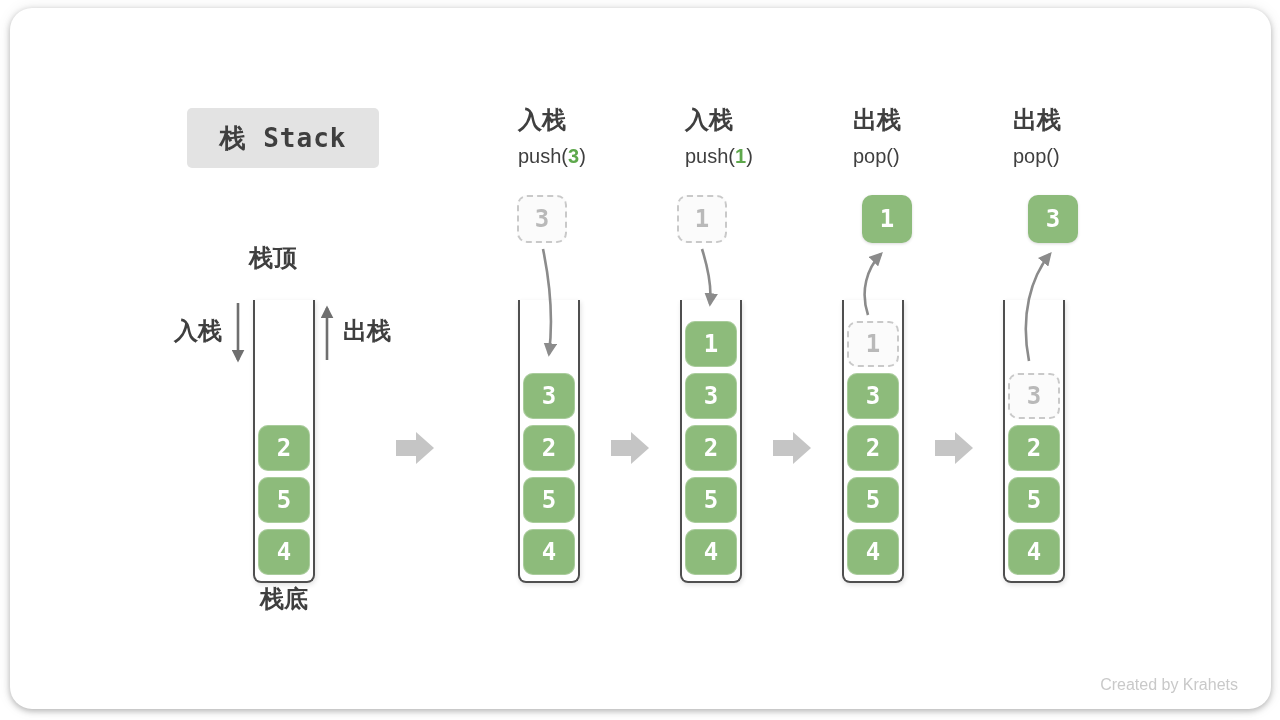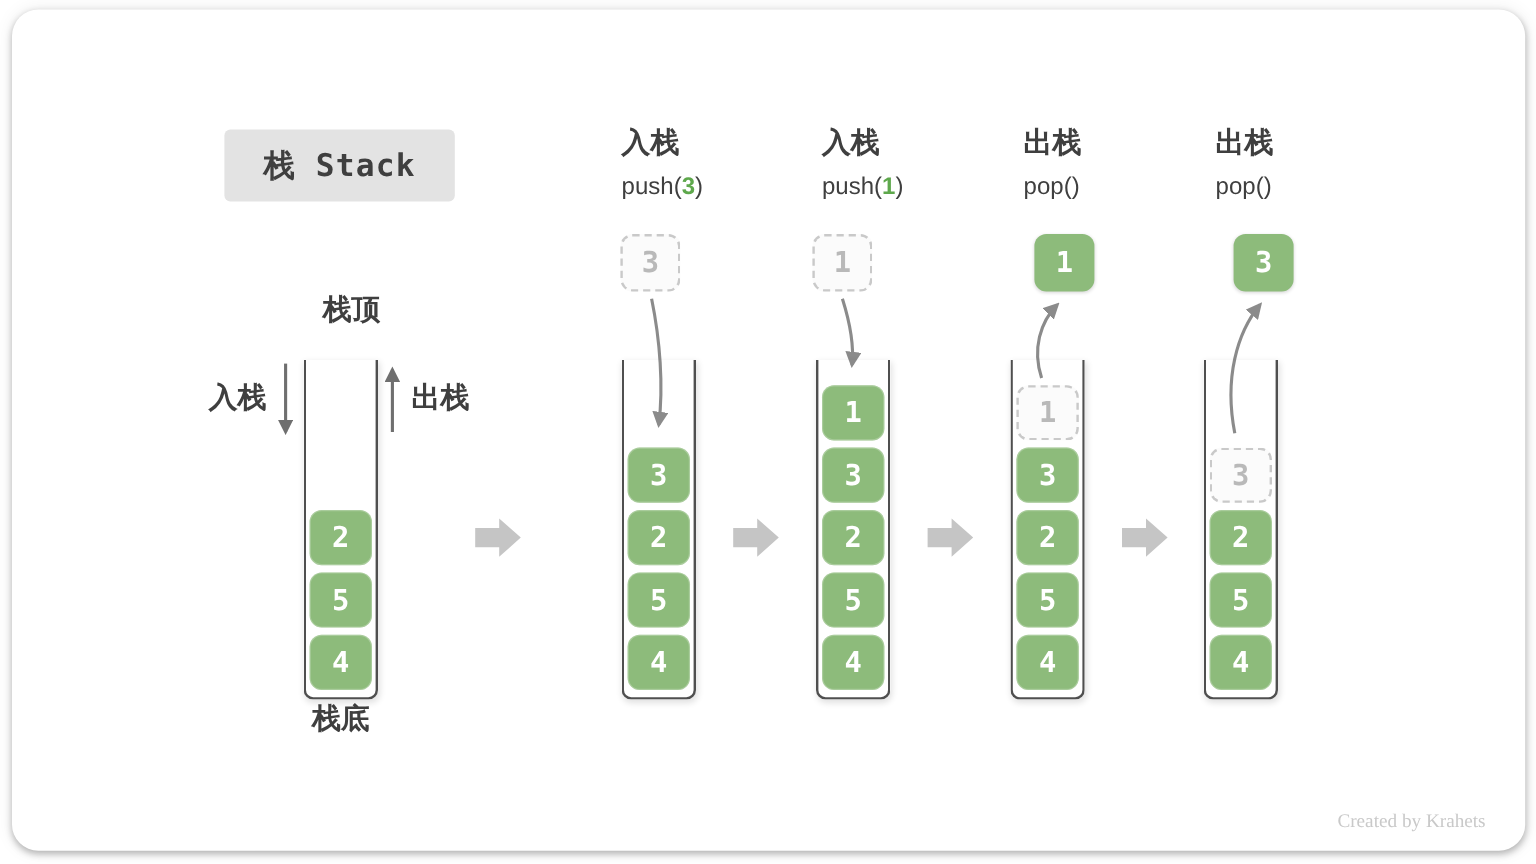--- a/index.html
+++ b/index.html
@@ -39,27 +39,27 @@
     border-bottom:2px solid var(--wall);border-radius:0 0 8px 8px;
     display:flex;flex-direction:column;justify-content:flex-end;align-items:center;
     gap:6px;padding-bottom:6px;box-shadow:1px 2px 5px rgba(0,0,0,0.12);}
   .cell{width:52px;height:46px;flex:0 0 46px;border-radius:10px;background:var(--green);
     display:flex;align-items:center;justify-content:center;color:#fff;
     font-family:"DejaVu Sans Mono", monospace;font-size:24px;font-weight:700;
     box-shadow:inset 0 0 0 1px rgba(255,255,255,0.25);}
   .cell.ghost{background:#fbfbfb;border:2px dashed var(--ghost-border);
     color:var(--ghost-text);box-shadow:none;}
   .side-label{position:absolute;font-size:24px;font-weight:700;color:var(--text-dark);}
-  #label-stack-top{left:269px;top:242px;width:62px;text-align:left;}
+  #label-stack-top{left:242px;top:242px;width:62px;text-align:center;}
   #label-stack-bottom{left:253px;top:583px;width:62px;text-align:center;}
   #label-push{left:164px;top:315px;width:58px;text-align:right;}
   #label-pop{left:343px;top:315px;}
   .overlay{position:absolute;left:0;top:0;width:1280px;height:720px;pointer-events:none;}
   .watermark{position:absolute;right:42px;top:676px;
-    font-family:Liberation Serif, serif;font-size:16px;color:#c9c9c9;}
+    font-family:Liberation Sans, sans-serif;font-size:16px;color:#c9c9c9;}
 </style>
 </head>
 <body>
 
 <div class="canvas" id="canvas">
   <div class="card"></div>
 
   <div class="title-box">
     <span>栈 Stack</span>
   </div>

